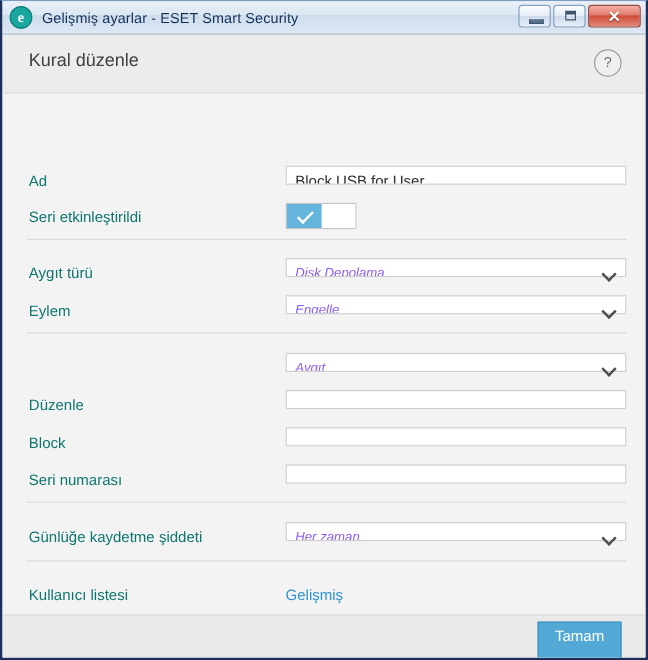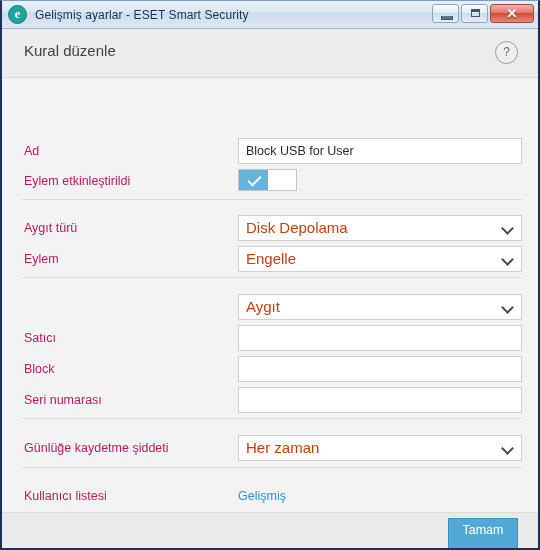--- a/index.html
+++ b/index.html
@@ -153,54 +153,55 @@
     left: 0;
     right: 0;
     height: 30px;
   }
   .row .lbl {
     position: absolute;
     left: 22px;
     top: 0;
     line-height: 30px;
     font-size: 12.5px;
-    color: #be185d;
+    color: #0f766e;
     white-space: nowrap;
   }
 
   .ctl {
     position: absolute;
     left: 236px;
     width: 284px;
-    height: 26px;
+    height: 16px;
     box-sizing: border-box;
     top: 2px;
   }
 
   .textbox {
     background: #ffffff;
     border: 1px solid #cfcfcf;
     font-size: 12.5px;
     color: #2b2b2b;
     line-height: 24px;
     padding: 0 7px;
     white-space: nowrap;
     overflow: hidden;
   }
   .textbox.empty { color: transparent; }
 
   .select {
     background: #ffffff;
     border: 1px solid #cfcfcf;
-    font-size: 15px;
-    color: #c2410c;
+    font-size: 11px;
+    color: #8b5cf6;
     line-height: 24px;
     padding: 0 28px 0 7px;
     white-space: nowrap;
     overflow: hidden;
+    font-style: italic;
   }
   .chev {
     position: absolute;
     right: 9px;
     top: 9px;
     width: 9px;
     height: 9px;
   }
   .chev::before {
     content: "";
@@ -313,21 +314,21 @@
   </div>
 
   <div id="content">
 
     <div class="row" style="top:58px">
       <span class="lbl">Ad</span>
       <div class="ctl textbox" title="">Block USB for User</div>
     </div>
 
     <div class="row" style="top:88px">
-      <span class="lbl">Eylem etkinleştirildi</span>
+      <span class="lbl">Seri etkinleştirildi</span>
       <div class="toggle">
         <div class="on"></div>
         <div class="off"></div>
       </div>
     </div>
 
     <hr class="sep" style="top:121px">
 
     <div class="row" style="top:135px">
       <span class="lbl">Aygıt türü</span>
@@ -342,21 +343,21 @@
     </div>
 
     <hr class="sep" style="top:199px">
 
     <div class="row" style="top:214px">
       <div class="ctl select">Aygıt</div>
       <span class="chev" style="left:501px;top:11px"></span>
     </div>
 
     <div class="row" style="top:245px">
-      <span class="lbl">Satıcı</span>
+      <span class="lbl">Düzenle</span>
       <div class="ctl textbox empty" title=""></div>
     </div>
 
     <div class="row" style="top:276px">
       <span class="lbl">Block</span>
       <div class="ctl textbox empty" title=""></div>
     </div>
 
     <div class="row" style="top:307px">
       <span class="lbl">Seri numarası</span>

